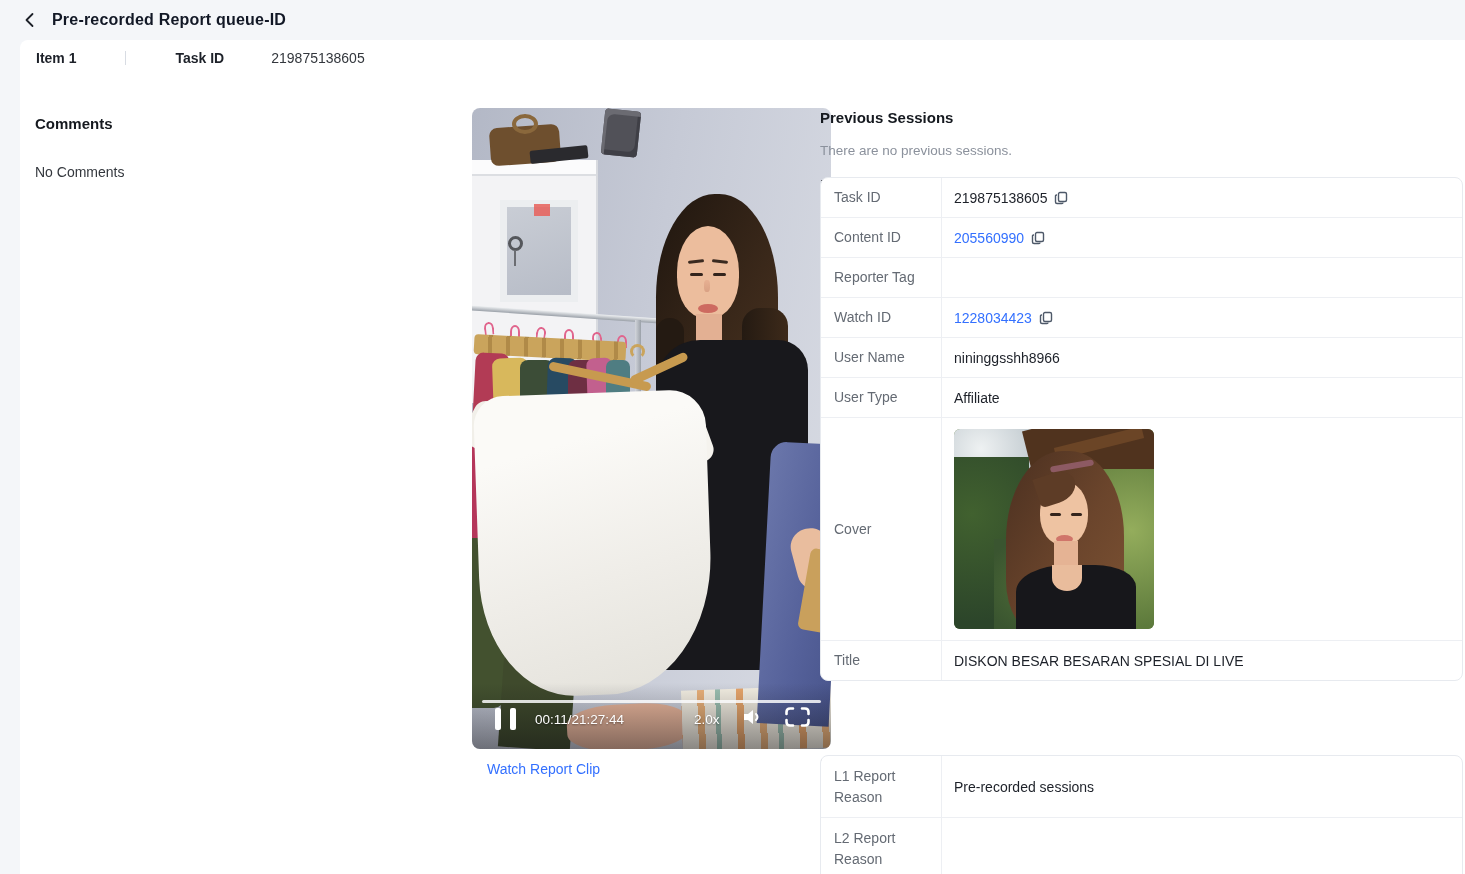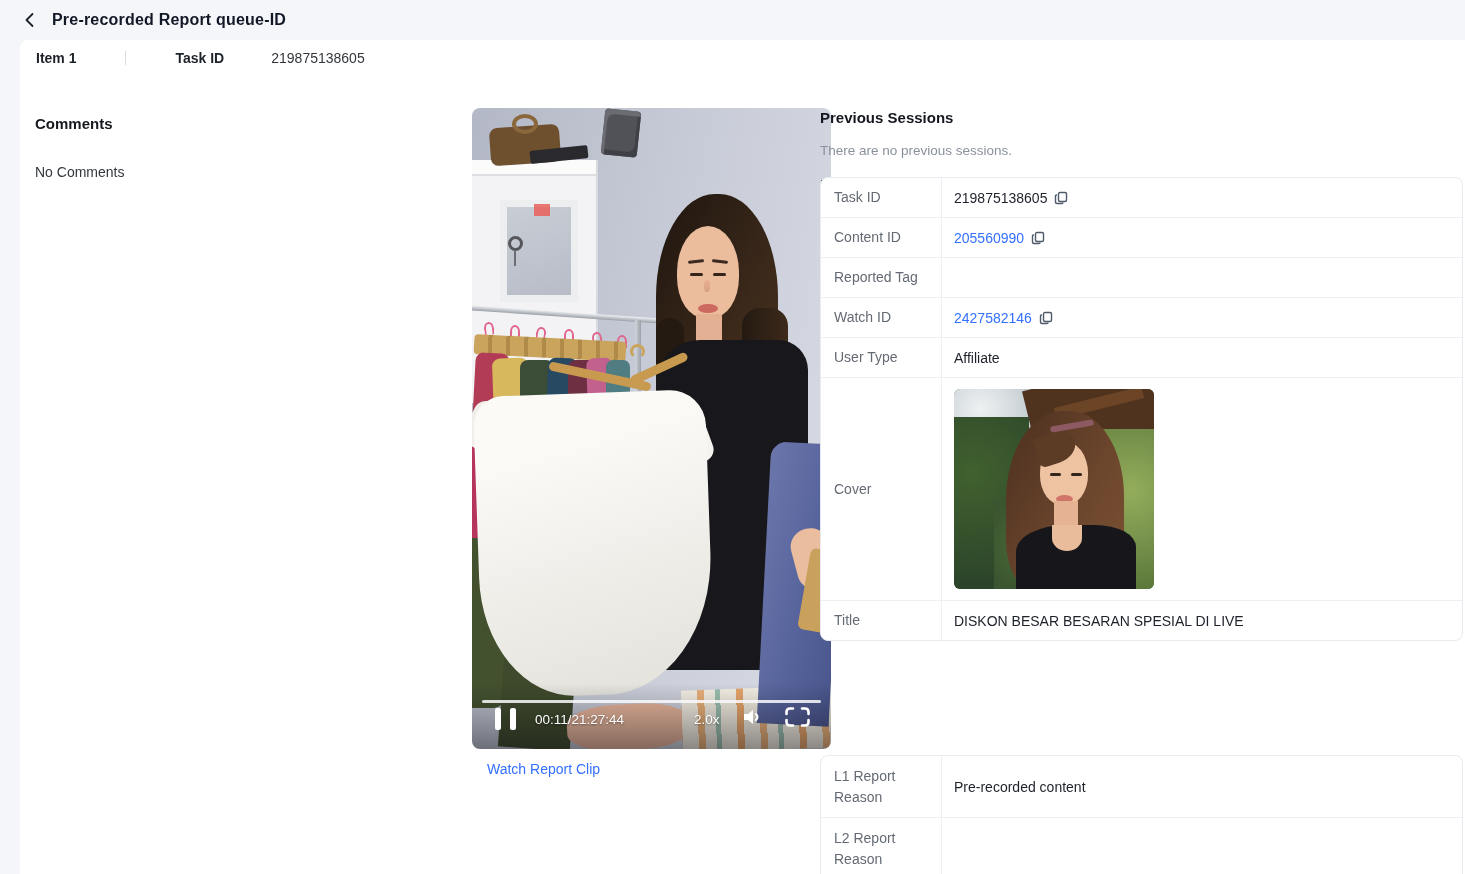--- a/index.html
+++ b/index.html
@@ -262,35 +262,39 @@
           <span class="copy-btn">
             <svg width="14" height="14" viewBox="0 0 14 14">
               <rect x="4.5" y="1.5" width="8" height="9" rx="1.5" fill="none" stroke="#4e5969" stroke-width="1.4"></rect>
               <path d="M3 4 H2.5 Q1.5 4 1.5 5 V11 Q1.5 12.5 3 12.5 H8 Q9 12.5 9 11.5" fill="none" stroke="#4e5969" stroke-width="1.4"></path>
             </svg>
           </span>
         </span>
       </div>
     </div>
     <div class="trow h39">
-      <div class="tcell-label">Reported Tag</div>
+      <div class="tcell-label">Reporter Tag</div>
     </div>
     <div class="trow h39">
       <div class="tcell-label">Watch ID</div>
       <div class="tcell-value">
         <span class="val-with-icon">
-          <span class="link">2427582146</span>
+          <span class="link">1228034423</span>
           <span class="copy-btn">
             <svg width="14" height="14" viewBox="0 0 14 14">
               <rect x="4.5" y="1.5" width="8" height="9" rx="1.5" fill="none" stroke="#4e5969" stroke-width="1.4"></rect>
               <path d="M3 4 H2.5 Q1.5 4 1.5 5 V11 Q1.5 12.5 3 12.5 H8 Q9 12.5 9 11.5" fill="none" stroke="#4e5969" stroke-width="1.4"></path>
             </svg>
           </span>
         </span>
       </div>
+    </div>
+    <div class="trow h39">
+      <div class="tcell-label">User Name</div>
+      <div class="tcell-value">nininggsshh8966</div>
     </div>
     <div class="trow h39">
       <div class="tcell-label">User Type</div>
       <div class="tcell-value">Affiliate</div>
     </div>
     <div class="trow hcover">
       <div class="tcell-label">Cover</div>
       <div class="tcell-value">
         <div class="cover-art">
           <div class="cov-sky"></div>
@@ -316,21 +320,21 @@
       <div class="tcell-label">Title</div>
       <div class="tcell-value">DISKON BESAR BESARAN SPESIAL DI LIVE</div>
     </div>
   </div>
 
   <div class="reporter-heading">Reporter Basic Information</div>
 
   <div class="info-table tbl-reporter">
     <div class="trow h61">
       <div class="tcell-label">L1 Report Reason</div>
-      <div class="tcell-value">Pre-recorded content</div>
+      <div class="tcell-value">Pre-recorded sessions</div>
     </div>
     <div class="trow h61">
       <div class="tcell-label">L2 Report Reason</div>
       <div class="tcell-value"></div>
     </div>
   </div>
 
 </div>
 
 </body></html>

